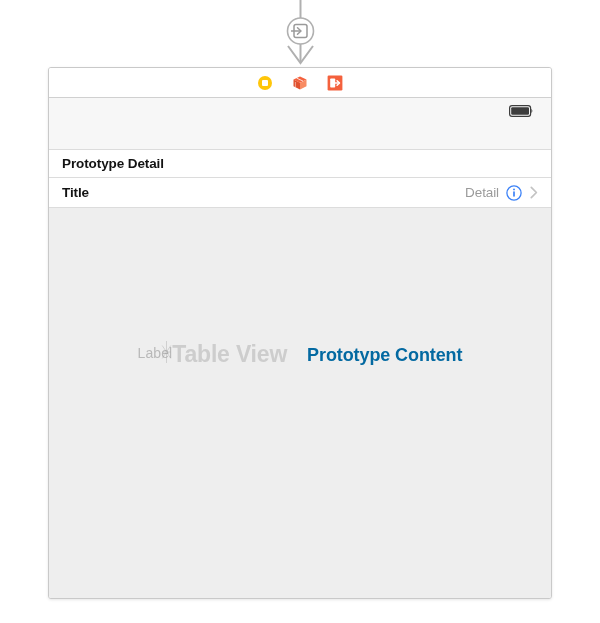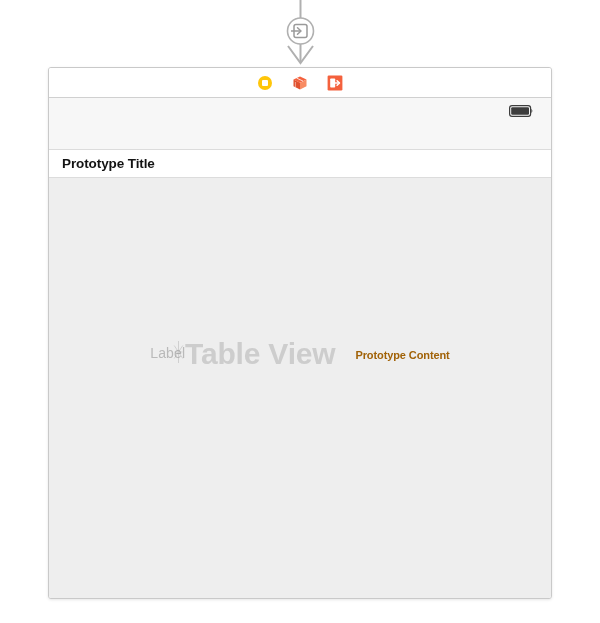--- a/index.html
+++ b/index.html
@@ -148,30 +148,30 @@
     pointer-events: none;
   }
   #placeholder-label {
     font-size: 14px;
     color: #b9b9b9;
     letter-spacing: 0.1px;
     margin-bottom: 5px;
     position: relative;
   }
   #placeholder-title {
-    font-size: 30px;
+    font-size: 23px;
     font-weight: bold;
     color: #cdcdcd;
     letter-spacing: -0.2px;
     margin-bottom: 2px;
   }
   #placeholder-subtitle {
-    font-size: 11px;
-    font-weight: bold;
-    color: #a16207;
+    font-size: 18px;
+    font-weight: bold;
+    color: #0369a1;
     letter-spacing: -0.1px;
     margin-left: 20px;
   }
   #text-cursor {
     position: absolute;
     left: 22px;
     top: -4px;
     width: 13px;
     height: 22px;
     opacity: 0.5;
@@ -227,23 +227,37 @@
     <svg id="battery-icon" viewBox="0 0 25 12" xmlns="http://www.w3.org/2000/svg">
       <rect x="0.6" y="0.6" width="21" height="10.8" rx="2.4" ry="2.4" fill="none" stroke="#3d3d3d" stroke-width="1.2"></rect>
       <rect x="2.2" y="2.2" width="17.8" height="7.6" rx="1.2" ry="1.2" fill="#3d3d3d"></rect>
       <path d="M22.4 4.1 C23.6 4.4 23.6 7.6 22.4 7.9 Z" fill="#3d3d3d"></path>
     </svg>
   </div>
 
   <div id="table-view">
 
     <div class="section-header">
-      <span>Prototype Title</span>
+      <span>Prototype Detail</span>
     </div>
 
+    <div class="proto-cell">
+      <span class="cell-title">Title</span>
+      <span class="cell-right">
+        <span class="cell-detail">Detail</span>
+        <svg id="info-button" viewBox="0 0 16 16" xmlns="http://www.w3.org/2000/svg">
+          <circle cx="8" cy="8" r="7.1" fill="#ffffff" stroke="#3c82f7" stroke-width="1.3"></circle>
+          <circle cx="8" cy="4.4" r="0.95" fill="#3c82f7"></circle>
+          <rect x="7.15" y="6.3" width="1.7" height="5.4" rx="0.8" ry="0.8" fill="#3c82f7"></rect>
+        </svg>
+        <svg id="disclosure-chevron" viewBox="0 0 8 13" xmlns="http://www.w3.org/2000/svg">
+          <polyline points="1.3,1.3 6.4,6.5 1.3,11.7" fill="none" stroke="#c3c3c3" stroke-width="1.7" stroke-linecap="round" stroke-linejoin="round"></polyline>
+        </svg>
+      </span>
+    </div>
 
     <div id="placeholder-stack">
       <div id="placeholder-label">
         <span>Label</span>
         <svg id="text-cursor" viewBox="0 0 13 22" xmlns="http://www.w3.org/2000/svg">
           <g stroke="#9a9a9a" stroke-width="1" opacity="0.7">
             <line x1="6.5" y1="0" x2="6.5" y2="22"></line>
             <line x1="2.5" y1="11" x2="10.5" y2="11"></line>
             <line x1="2.2" y1="4.5" x2="10.8" y2="17.5"></line>
             <line x1="10.8" y1="4.5" x2="2.2" y2="17.5"></line>

